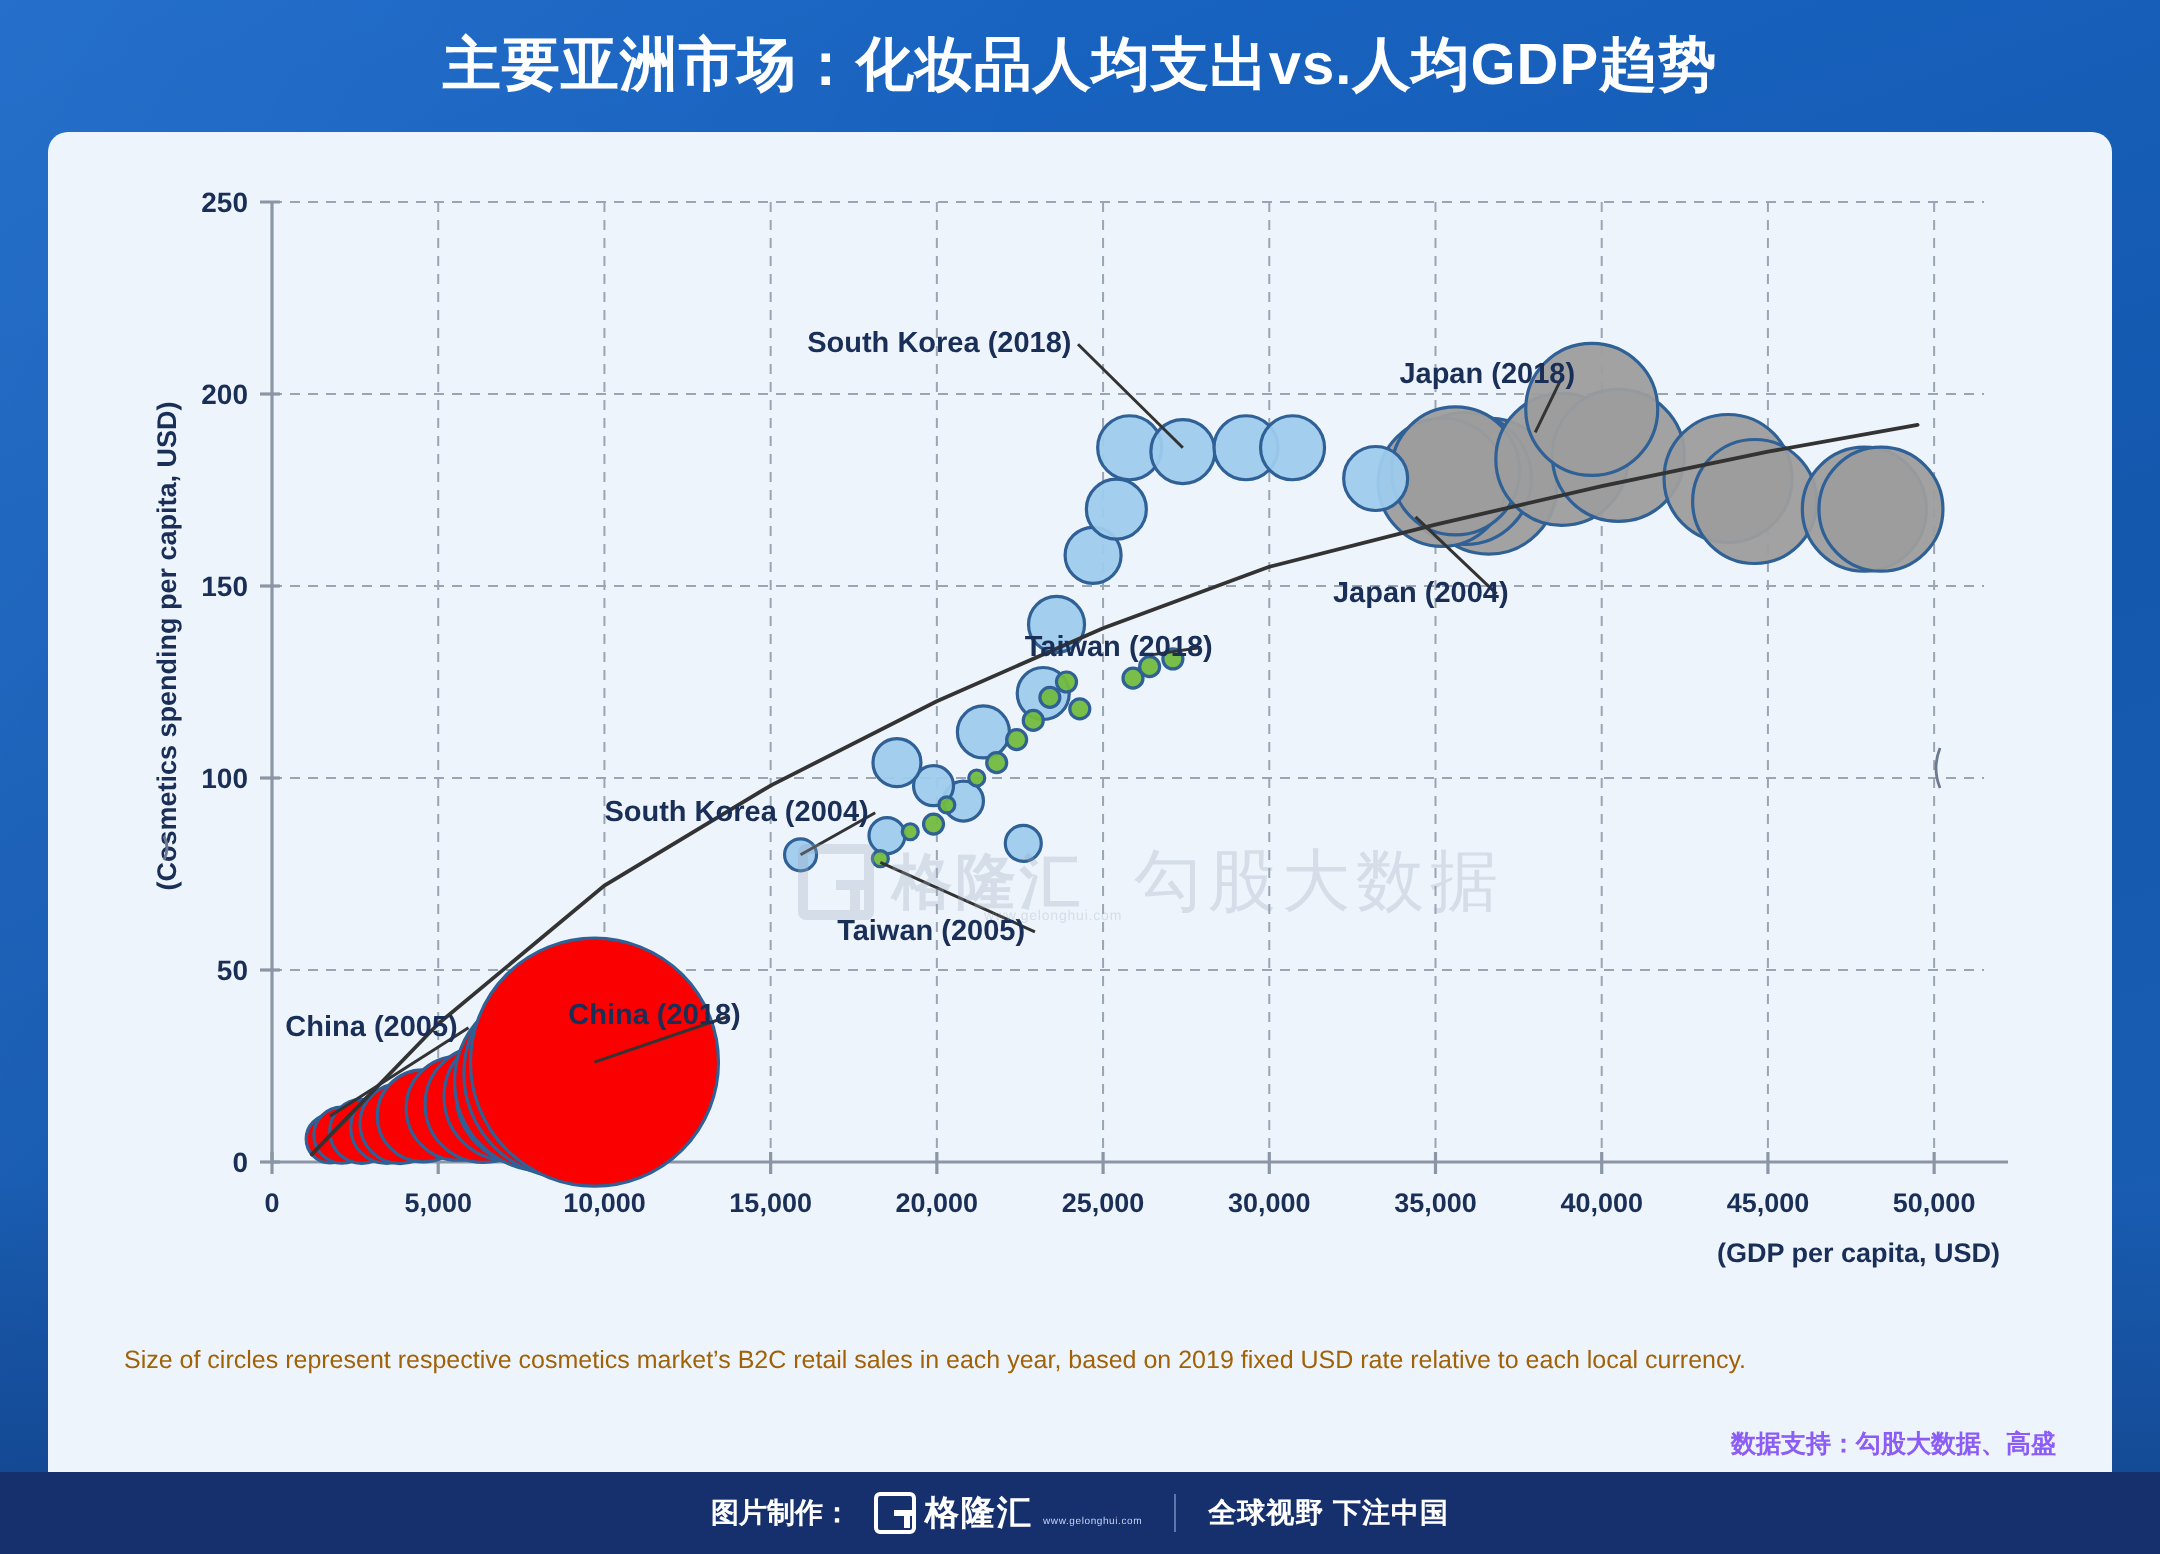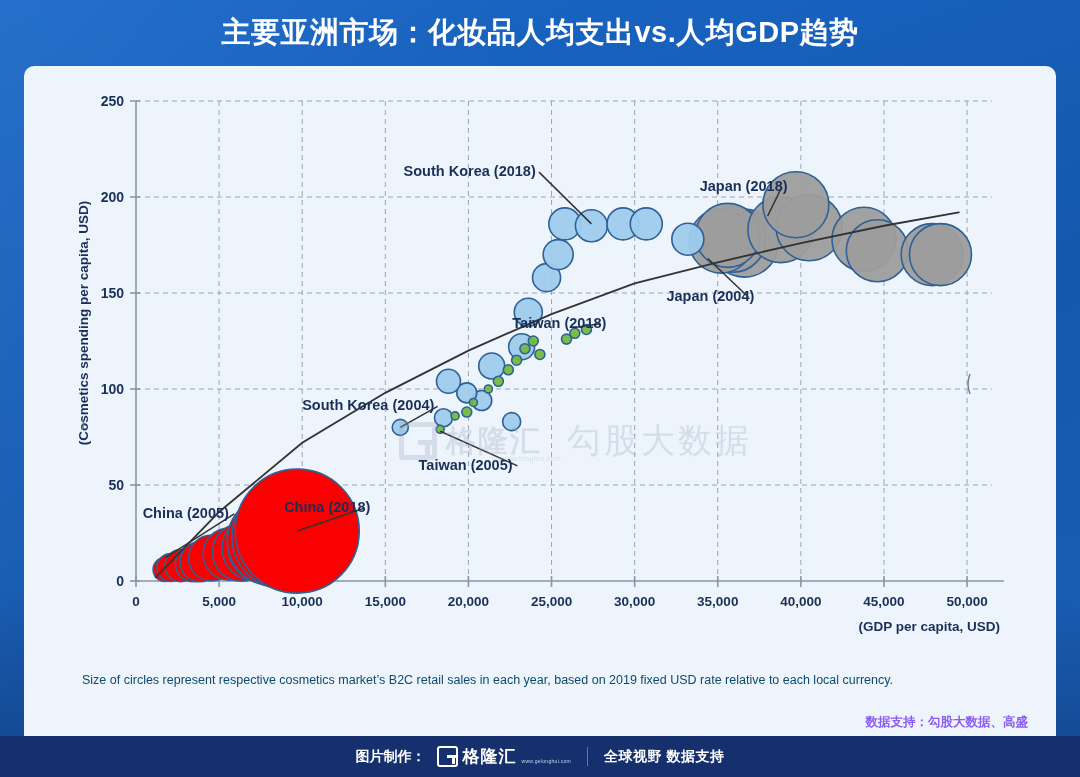--- a/index.html
+++ b/index.html
@@ -73,24 +73,23 @@
   text {
     font-family: "Liberation Sans", sans-serif;
   }
 
   
   .footnote {
     position: absolute;
     left: 38px;
     top: 606px;
     width: 960px;
-    color: #0c4a6e;
+    color: #a16207;
     font-size: 12.5px;
     line-height: 1.35;
-    margin-left: 20px;
   }
   .source-line {
     position: absolute;
     right: 28px;
     top: 648px;
     color: #8b5cf6;
     font-size: 12.5px;
     font-weight: bold;
   }
 
@@ -386,14 +385,14 @@
 </div>
 
 <div class="footer">
   <span class="footer-label">图片制作：</span>
   <span class="logo-wrap">
     <span class="logo-mark"></span>
     <span class="logo-cn">格隆汇</span>
     <span class="logo-url">www.gelonghui.com</span>
   </span>
   <span class="footer-div"></span>
-  <span class="footer-slogan">全球视野 数据支持</span>
+  <span class="footer-slogan">全球视野 下注中国</span>
 </div>
 
 </body></html>

